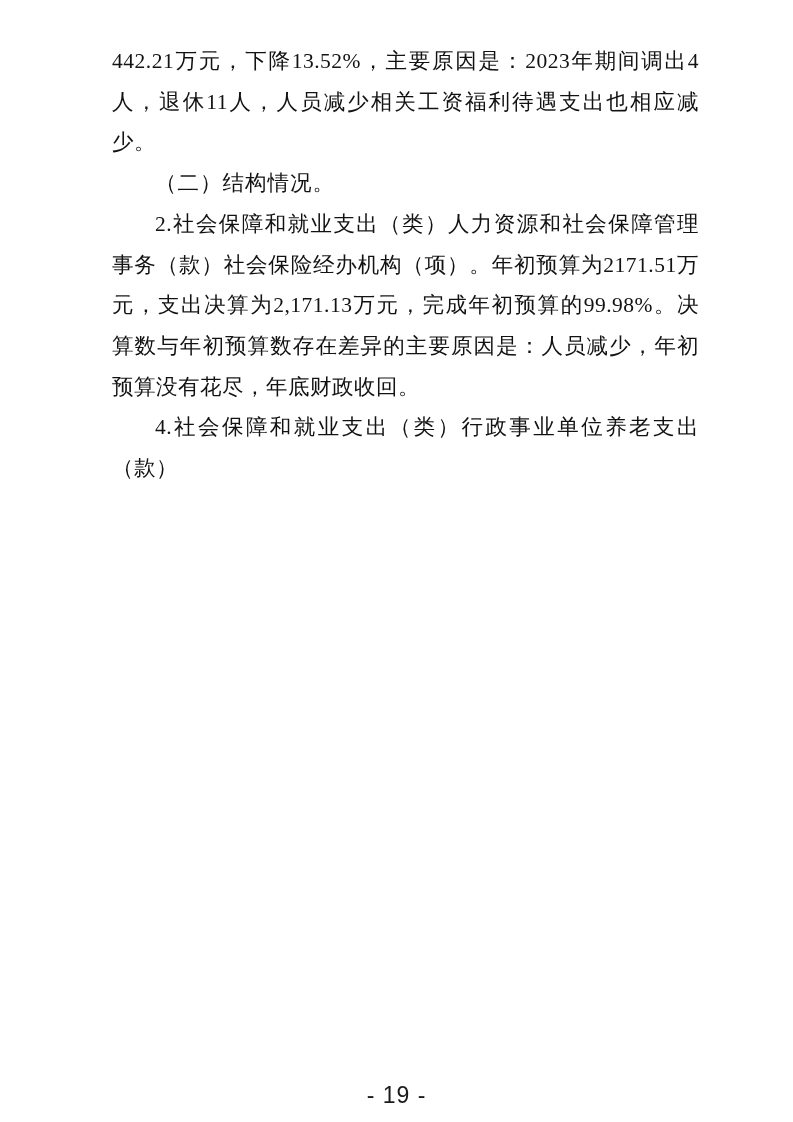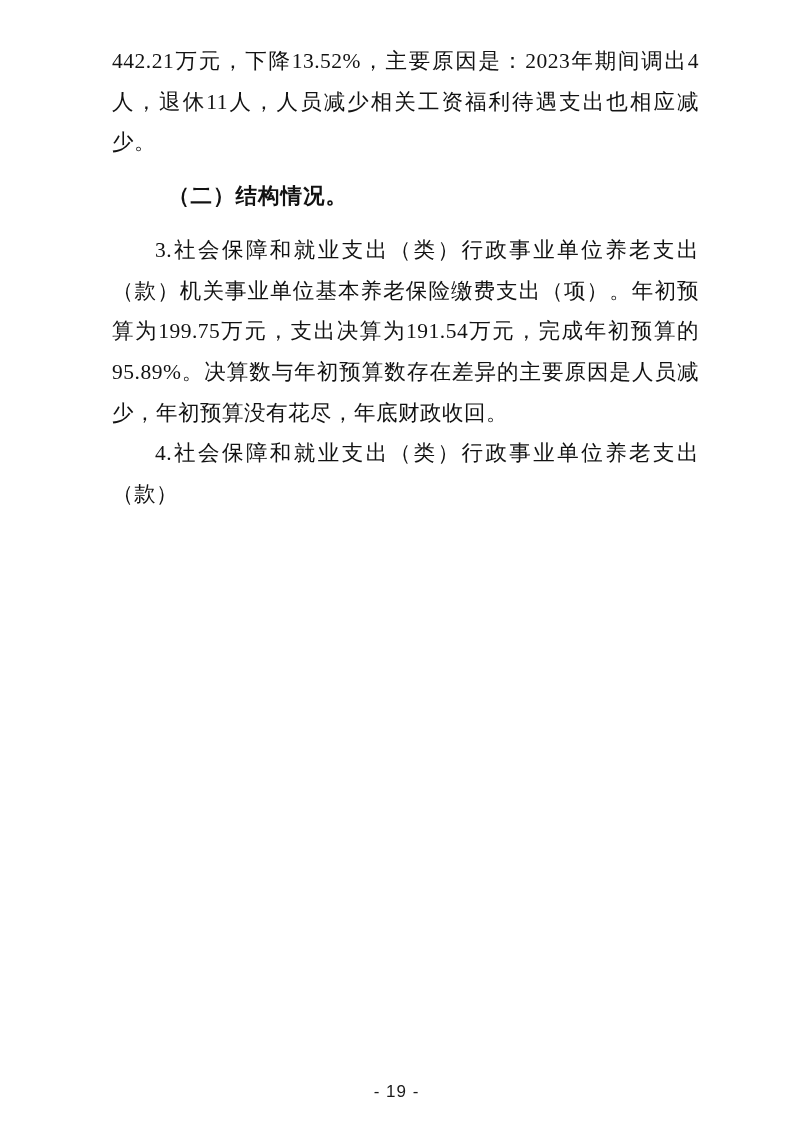--- a/index.html
+++ b/index.html
@@ -29,45 +29,45 @@
     letter-spacing: 0.5px;
   }
   .para {
     margin: 0;
     text-indent: 2em;
   }
   .para.no-indent {
     text-indent: 0;
   }
   .heading {
-    margin: 13px;
+    margin: 0;
     text-indent: 2em;
-    font-weight: bold;
+    font-weight: normal;
     font-family: "Liberation Sans", "DejaVu Sans", sans-serif;
     letter-spacing: 1px;
   }
   .footer {
     position: absolute;
     left: 0;
     right: 0;
     top: 1082px;
     text-align: center;
     font-family: "Liberation Sans", "DejaVu Sans", sans-serif;
-    font-size: 17px;
+    font-size: 23px;
     color: #1a1a1a;
     letter-spacing: 1px;
   }
 </style>
 </head>
 <body>
 
 <div class="page">
   <div class="content">
     <p class="para no-indent">442.21万元，下降13.52%，主要原因是：2023年期间调出4人，退休11人，人员减少相关工资福利待遇支出也相应减少。</p>
     <p class="heading">（二）结构情况。</p>
-    <p class="para">3.社会保障和就业支出（类）行政事业单位养老支出（款）机关事业单位基本养老保险缴费支出（项）。年初预算为199.75万元，支出决算为191.54万元，完成年初预算的95.89%。决算数与年初预算数存在差异的主要原因是人员减少，年初预算没有花尽，年底财政收回。</p>
+    <p class="para">2.社会保障和就业支出（类）人力资源和社会保障管理事务（款）社会保险经办机构（项）。年初预算为2171.51万元，支出决算为2,171.13万元，完成年初预算的99.98%。决算数与年初预算数存在差异的主要原因是：人员减少，年初预算没有花尽，年底财政收回。</p>
     <p class="para">4.社会保障和就业支出（类）行政事业单位养老支出（款）</p>
   </div>
 
   <div class="footer">
     <span>- 19 -</span>
   </div>
 </div>
 
 </body></html>

